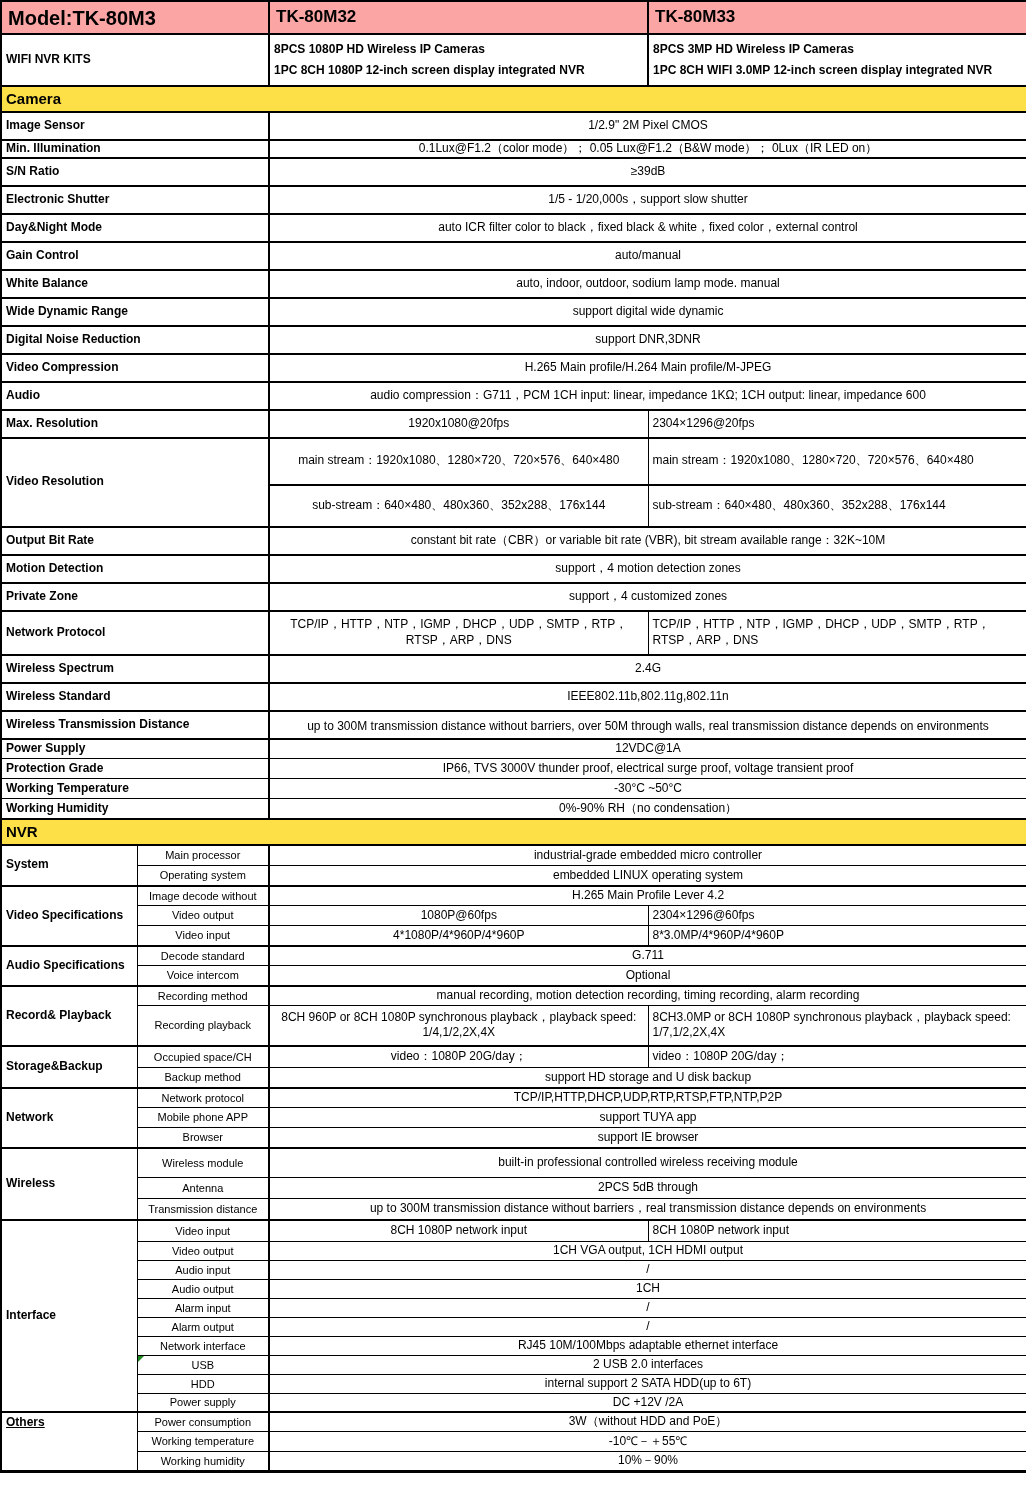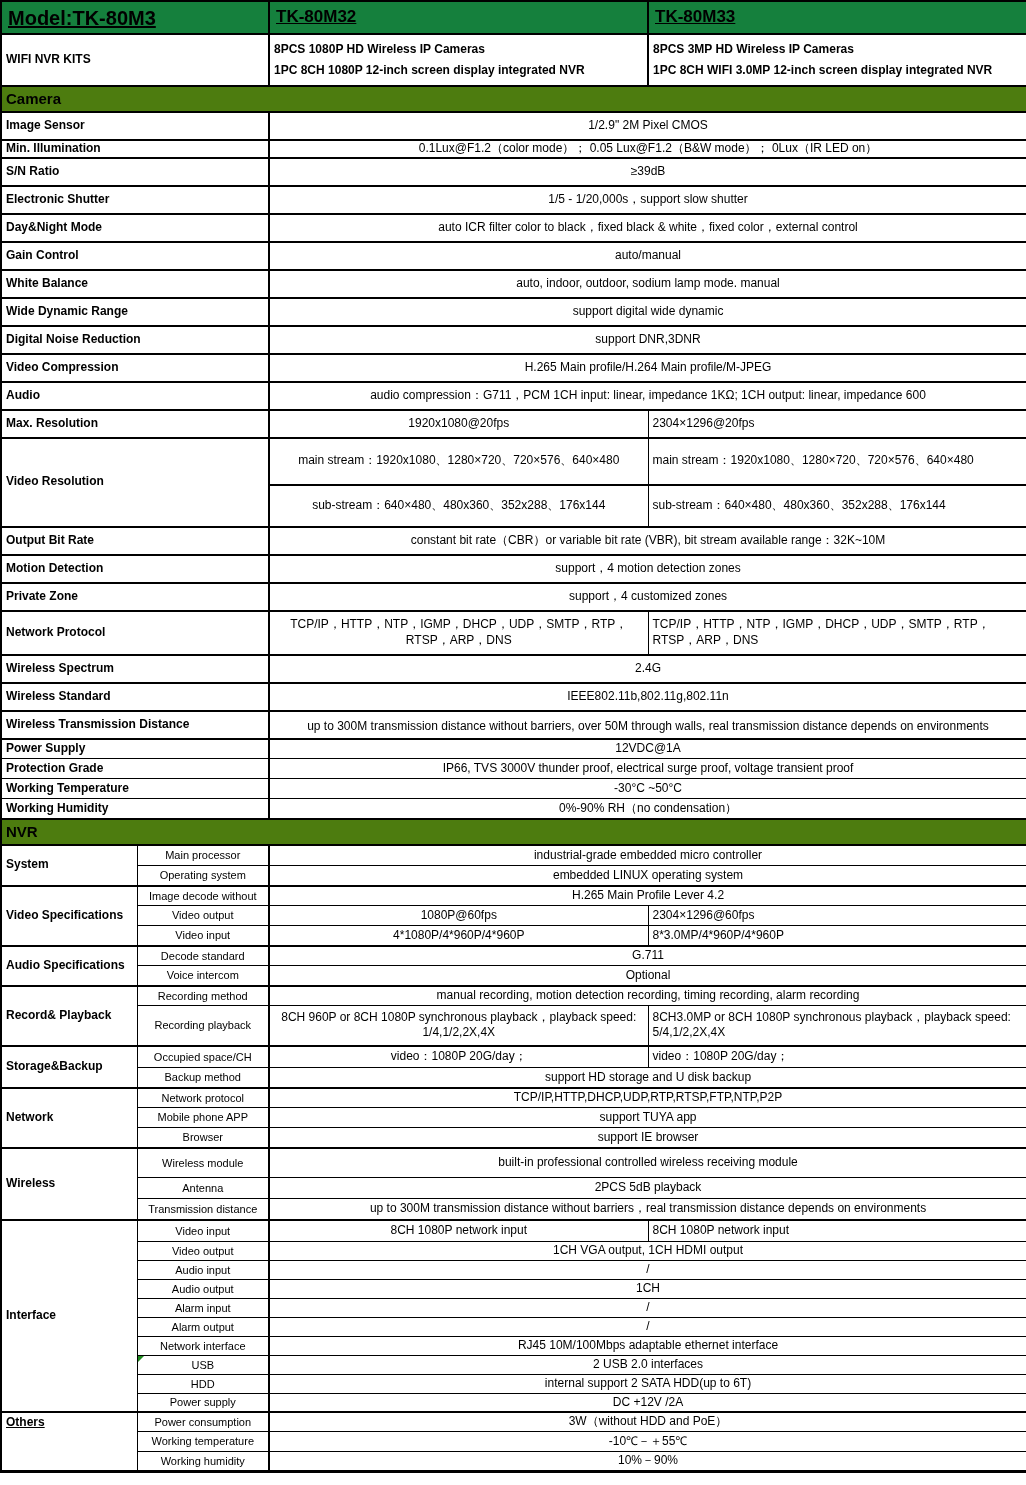--- a/index.html
+++ b/index.html
@@ -6,28 +6,28 @@
   table.t{
     border-collapse:collapse;table-layout:fixed;width:1026px;
     font-family:"Liberation Sans",sans-serif;color:#000;background:#fff;
   }
   td{
     border:1px solid #000;padding:0 4px;overflow:hidden;
     font-size:12px;line-height:1.3;text-align:center;vertical-align:middle;
     word-wrap:break-word;
   }
   
-  tr.hdr td{background:#15803d;font-weight:bold;text-align:left;padding-left:6px;border-width:2px;text-decoration:underline;}
+  tr.hdr td{background:#fca5a5;font-weight:bold;text-align:left;padding-left:6px;border-width:2px;}
   td.hbig{font-size:20px;}
   td.hmed{font-size:17px;}
   
   tr.kits td{border-width:2px;font-weight:bold;text-align:left;}
   tr.kits td.kv{line-height:21px;}
   
-  tr.sect td{background:#4d7c0f;font-weight:bold;font-size:15px;text-align:left;border-width:2px;padding-left:4px;margin-top:20px;}
+  tr.sect td{background:#fde047;font-weight:bold;font-size:15px;text-align:left;border-width:2px;padding-left:4px;margin-top:20px;}
   
   tr.cam td{border-top-width:2px;border-bottom-width:2px;}
   tr.camthin td{border-top-width:1px;border-bottom-width:1px;}
   td.lab{font-weight:bold;text-align:left;border-left-width:2px;border-right-width:2px;}
   td.merged{border-right-width:2px;}
   td.v2{text-align:center;border-right-width:1px;margin-top:36px;}
   td.v3{text-align:left;border-right-width:2px;}
   td.clip2{vertical-align:top;line-height:21px;padding-top:4px;}
   
   td.cat{font-weight:bold;text-align:left;border-left-width:2px;border-right-width:1px;}
@@ -219,21 +219,21 @@
   </tr>
 
   <tr class="gt" style="height:20px">
     <td class="cat" rowspan="2">Record&amp; Playback</td>
     <td class="sub">Recording method</td>
     <td colspan="2" class="merged">manual recording, motion detection recording, timing recording, alarm recording</td>
   </tr>
   <tr style="height:40px">
     <td class="sub">Recording playback</td>
     <td class="v2">8CH 960P or 8CH 1080P synchronous playback，playback speed: 1/4,1/2,2X,4X</td>
-    <td class="v3">8CH3.0MP or 8CH 1080P synchronous playback，playback speed: 5/4,1/2,2X,4X</td>
+    <td class="v3">8CH3.0MP or 8CH 1080P synchronous playback，playback speed: 1/7,1/2,2X,4X</td>
   </tr>
 
   <tr class="gt" style="height:22px">
     <td class="cat" rowspan="2">Storage&amp;Backup</td>
     <td class="sub">Occupied space/CH</td>
     <td class="v2">video：1080P 20G/day；</td>
     <td class="v3">video：1080P 20G/day；</td>
   </tr>
   <tr style="height:20px">
     <td class="sub">Backup method</td>
@@ -254,21 +254,21 @@
     <td colspan="2" class="merged">support IE browser</td>
   </tr>
 
   <tr class="gt" style="height:30px">
     <td class="cat" rowspan="3">Wireless</td>
     <td class="sub">Wireless module</td>
     <td colspan="2" class="merged">built-in professional controlled wireless receiving module</td>
   </tr>
   <tr style="height:21px">
     <td class="sub">Antenna</td>
-    <td colspan="2" class="merged">2PCS 5dB playback</td>
+    <td colspan="2" class="merged">2PCS 5dB through</td>
   </tr>
   <tr style="height:21px">
     <td class="sub">Transmission distance</td>
     <td colspan="2" class="merged">up to 300M transmission distance without barriers，real transmission distance depends on environments</td>
   </tr>
 
   <tr class="gt" style="height:22px">
     <td class="cat" rowspan="10">Interface</td>
     <td class="sub">Video input</td>
     <td class="v2">8CH 1080P network input</td>

